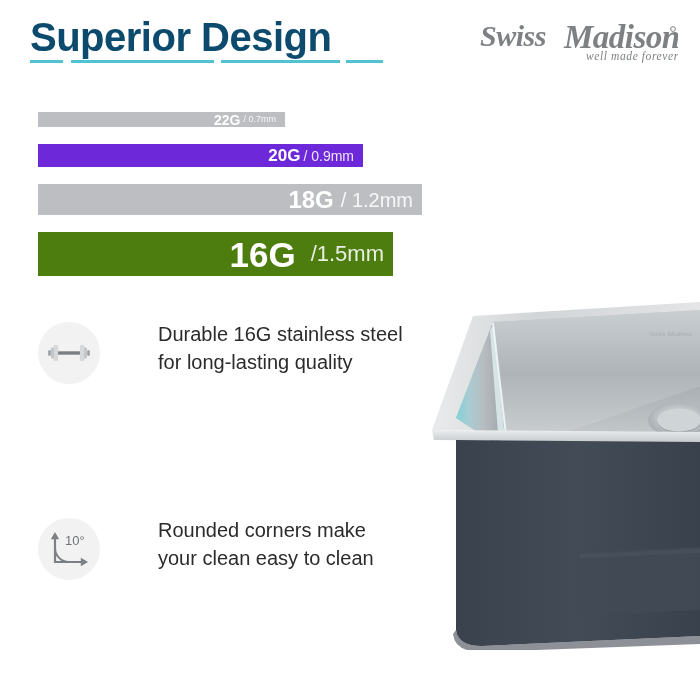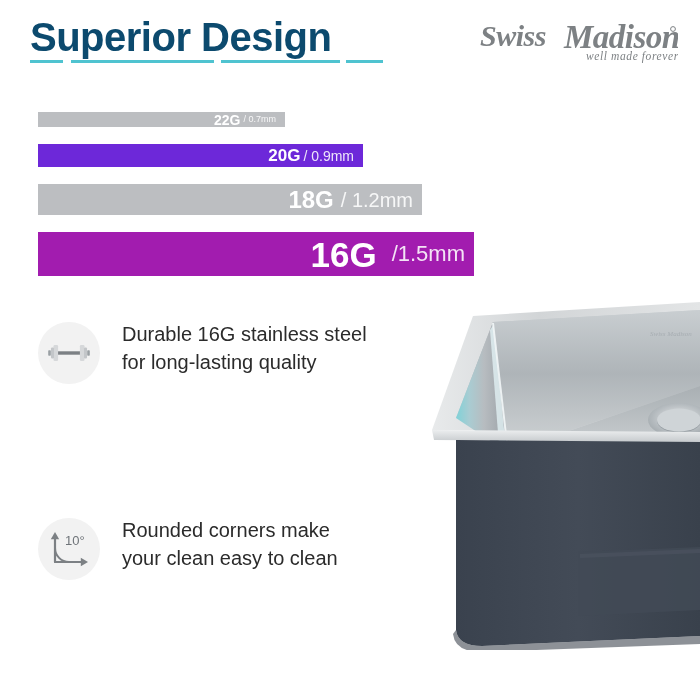--- a/index.html
+++ b/index.html
@@ -47,37 +47,37 @@
   .bar0 .mm{font-size:9px;margin-left:3px;}
 
   .bar1{left:38px;top:144px;width:325px;height:23px;background:#6d28d9;}
   .bar1 .g{font-size:17px;}
   .bar1 .mm{font-size:14px;margin-left:3px;}
 
   .bar2{left:38px;top:184px;width:384px;height:31px;background:#bcbec1;}
   .bar2 .g{font-size:24px;}
   .bar2 .mm{font-size:20px;margin-left:7px;}
 
-  .bar3{left:38px;top:232px;width:436px;height:44px;background:#a21caf;}
+  .bar3{left:38px;top:232px;width:355px;height:44px;background:#4d7c0f;}
   .bar3 .g{font-size:35px;}
   .bar3 .mm{font-size:22px;margin-left:15px;}
 
   
   .features{position:absolute;left:0;top:318px;width:430px;}
   .feature{position:relative;height:96px;}
   .f-icon{
     position:absolute;left:38px;top:4px;width:62px;height:62px;border-radius:50%;
     background:#f2f2f2;overflow:hidden;
   }
   .f-icon svg{display:block;}
   .f-text{
     position:absolute;left:122px;top:2px;width:300px;
     font-size:20px;color:#2b2b2b;line-height:28px;font-weight:normal;
   }
-  .f-text span{display:block;white-space:nowrap;}
+  .f-text span{display:block;white-space:nowrap;margin-left:36px;}
 
   .feature0{top:0px;}
   .feature1{top:100px;}
 
   
   .sink{position:absolute;left:398px;top:300px;width:302px;height:350px;}
   .sink svg{display:block;}
 </style>
 </head>
 <body>

